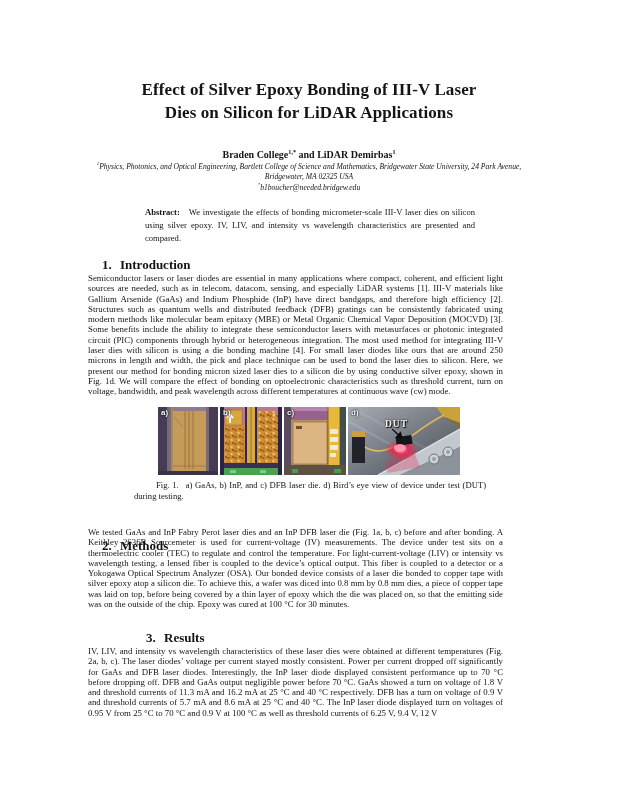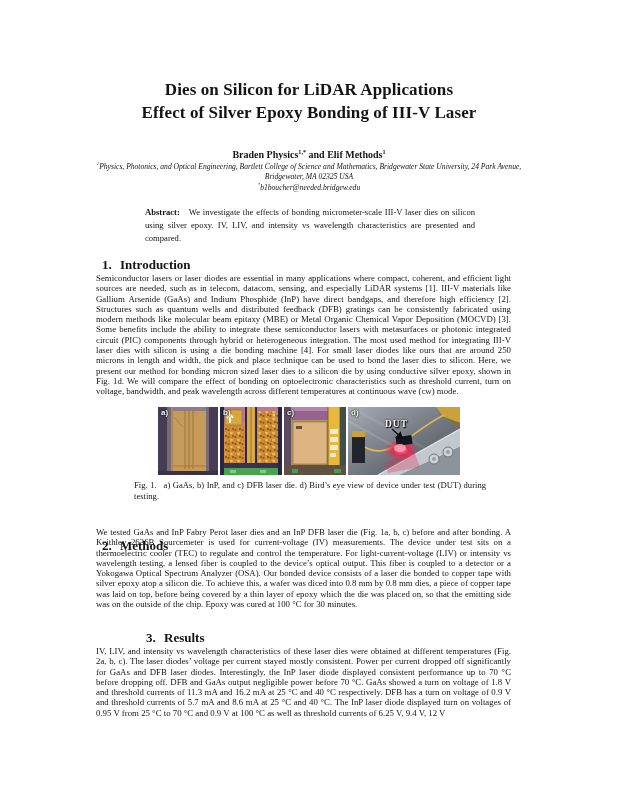--- a/index.html
+++ b/index.html
@@ -10,41 +10,41 @@
   .authors{position:absolute;top:149px;left:0;width:618px;text-align:center;font-size:10px;font-weight:bold;}
   sup{font-size:62%;vertical-align:super;line-height:0;}
   .affiliation{position:absolute;top:162px;left:89px;width:440px;text-align:center;font-size:7.6px;font-style:italic;line-height:9.6px;}
   .email{position:absolute;top:183px;left:0;width:618px;text-align:center;font-size:7.6px;font-style:italic;}
 
   .abstract{position:absolute;top:206px;left:145px;width:330px;font-size:8.6px;line-height:13px;text-align:justify;}
   .abstract .abs-label{font-weight:bold;margin-right:9px;}
 
   .sec-heading{position:absolute;left:102px;width:415px;font-size:13px;font-weight:bold;}
   .sec-heading .sec-num{display:inline-block;width:18px;}
-  .para{position:absolute;left:96px;width:415px;font-size:8.8px;line-height:10.3px;text-align:justify;}
+  .para{position:absolute;left:88px;width:415px;font-size:8.8px;line-height:10.3px;text-align:justify;}
 
   .figure-row{position:absolute;top:407px;left:158px;width:302px;height:68px;display:flex;gap:2px;}
   .panel{position:relative;height:68px;overflow:hidden;}
   .panel svg{display:block;}
   .panel-label{position:absolute;top:1px;left:3px;font-size:8px;font-weight:bold;color:#ffffff;text-shadow:0 0 2px #000,0 0 1px #000;font-family:"Liberation Sans",sans-serif;}
   .dut-label{position:absolute;top:12px;left:37px;font-size:9.5px;font-weight:bold;color:#f2f2f2;letter-spacing:1px;text-shadow:0 0 2px #000,1px 1px 1px #000;font-family:"Liberation Serif",serif;}
   .caption{position:absolute;top:480px;left:134px;width:352px;font-size:8.6px;line-height:11px;text-align:justify;}
-  .caption .cap-label{margin-right:7px;}
+  .caption .cap-label{margin-right:7px;margin-left:22px;}
 </style>
 </head>
 <body>
 
 <div class="page">
 
   <div class="title">
+    <div>Effect of Silver Epoxy Bonding of III-V Laser</div>
     <div>Dies on Silicon for LiDAR Applications</div>
-    <div>Effect of Silver Epoxy Bonding of III-V Laser</div>
   </div>
 
-  <div class="authors"><span>Braden Physics</span><sup>1,*</sup><span> and </span><span>Elif Methods</span><sup>1</sup></div>
+  <div class="authors"><span>Braden College</span><sup>1,*</sup><span> and </span><span>LiDAR Demirbas</span><sup>1</sup></div>
 
   <div class="affiliation"><sup>1</sup><span>Physics, Photonics, and Optical Engineering, Bartlett College of Science and Mathematics, Bridgewater State University, 24 Park Avenue, Bridgewater, MA 02325 USA</span></div>
 
   <div class="email"><sup>*</sup><span>b1boucher@needed.bridgew.edu</span></div>
 
   <div class="abstract"><span class="abs-label">Abstract:</span><span>We investigate the effects of bonding micrometer-scale III-V laser dies on silicon using silver epoxy. IV, LIV, and intensity vs wavelength characteristics are presented and compared.</span></div>
 
   <div class="sec-heading" style="top:257px;"><span class="sec-num">1.</span><span>Introduction</span></div>
   <div class="para" style="top:273px;">Semiconductor lasers or laser diodes are essential in many applications where compact, coherent, and efficient light sources are needed, such as in telecom, datacom, sensing, and especially LiDAR systems [1]. III-V materials like Gallium Arsenide (GaAs) and Indium Phosphide (InP) have direct bandgaps, and therefore high efficiency [2]. Structures such as quantum wells and distributed feedback (DFB) gratings can be consistently fabricated using modern methods like molecular beam epitaxy (MBE) or Metal Organic Chemical Vapor Deposition (MOCVD) [3]. Some benefits include the ability to integrate these semiconductor lasers with metasurfaces or photonic integrated circuit (PIC) components through hybrid or heterogeneous integration. The most used method for integrating III-V laser dies with silicon is using a die bonding machine [4]. For small laser diodes like ours that are around 250 microns in length and width, the pick and place technique can be used to bond the laser dies to silicon. Here, we present our method for bonding micron sized laser dies to a silicon die by using conductive silver epoxy, shown in Fig. 1d. We will compare the effect of bonding on optoelectronic characteristics such as threshold current, turn on voltage, bandwidth, and peak wavelength across different temperatures at continuous wave (cw) mode.</div>
 

